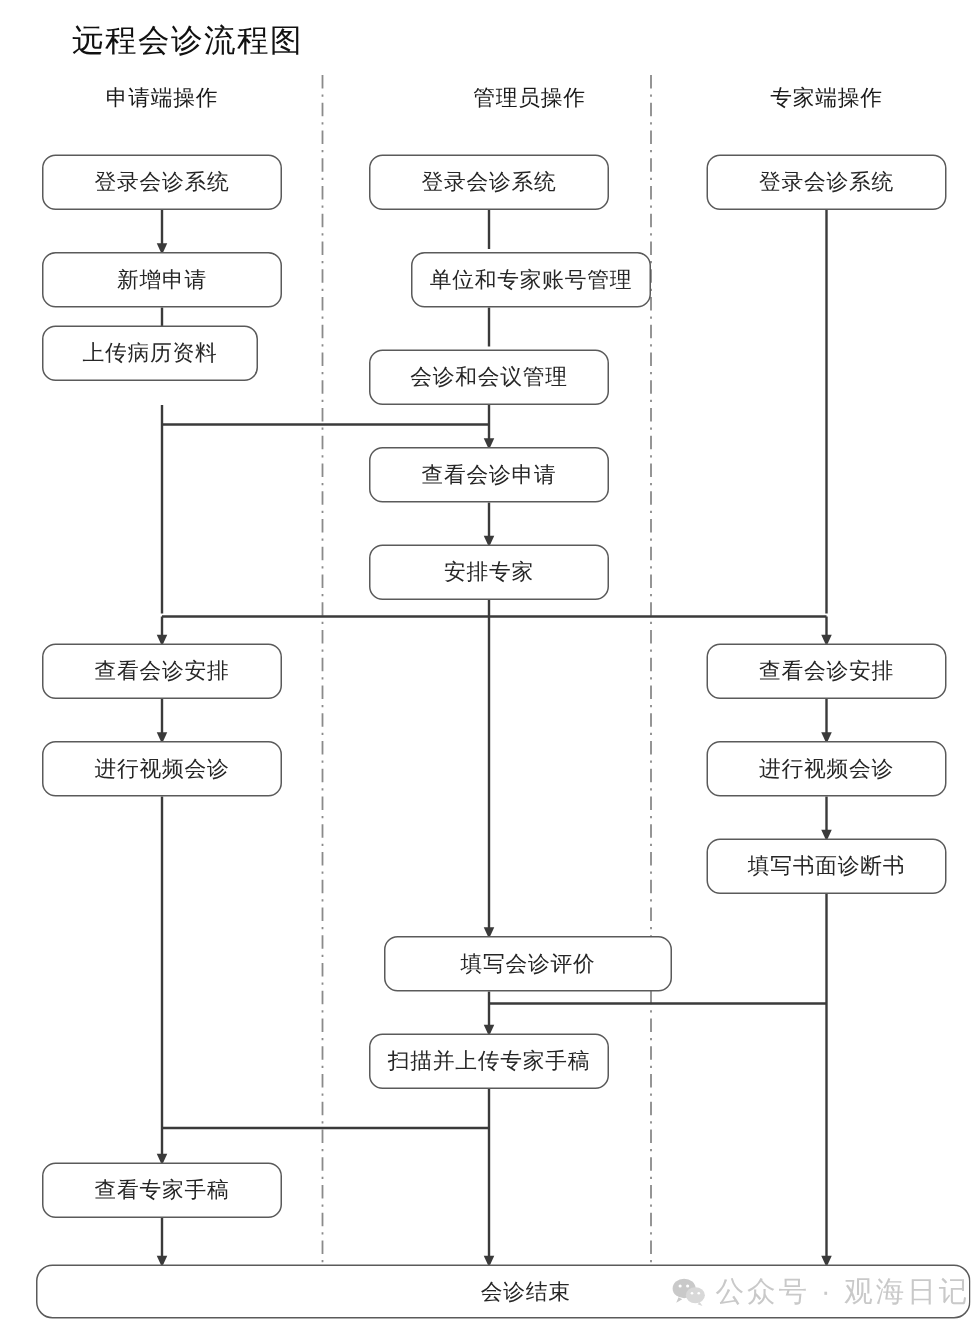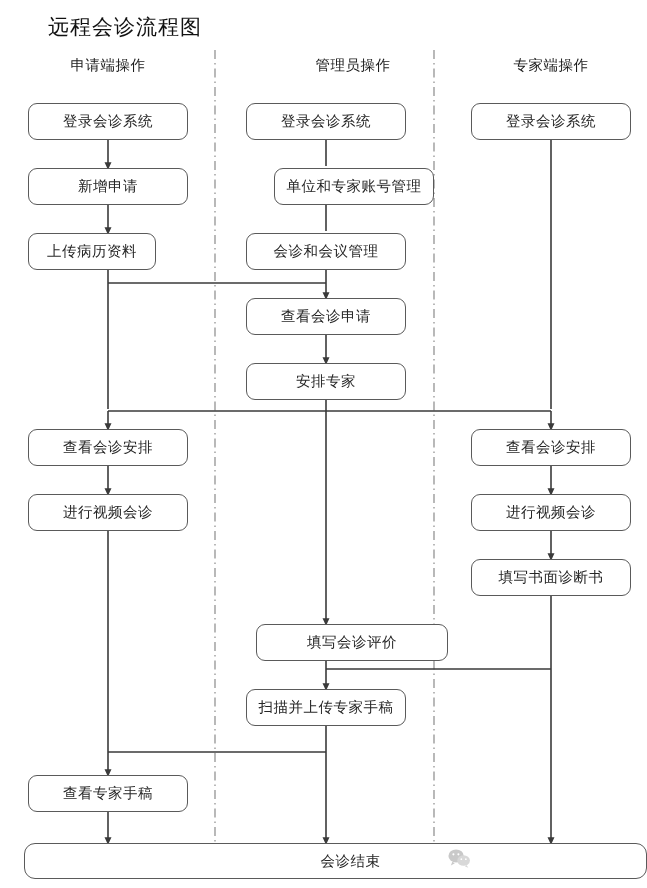--- a/index.html
+++ b/index.html
@@ -139,21 +139,21 @@
     </g>
   </svg>
 
   <div id="nodes">
       <div class="node" style="left: 28px; top: 103px; width: 160px; height: 37px;">
         <span>登录会诊系统</span>
       </div>
       <div class="node" style="left: 28px; top: 168px; width: 160px; height: 37px;">
         <span>新增申请</span>
       </div>
-      <div class="node" style="left: 28px; top: 233px; width: 128px; height: 37px;">
+      <div class="node" style="left: 28px; top: 217px; width: 144px; height: 37px;">
         <span>上传病历资料</span>
       </div>
       <div class="node" style="left: 28px; top: 429px; width: 160px; height: 37px;">
         <span>查看会诊安排</span>
       </div>
       <div class="node" style="left: 28px; top: 494px; width: 160px; height: 37px;">
         <span>进行视频会诊</span>
       </div>
       <div class="node" style="left: 28px; top: 775px; width: 160px; height: 37px;">
         <span>查看专家手稿</span>
@@ -200,15 +200,16 @@
     <svg class="wm-logo" viewBox="0 0 28 24">
       <ellipse cx="10.5" cy="9.5" rx="9.2" ry="7.8" fill="#c9c9c9"></ellipse>
       <path d="M6 16.5 L4.2 21 L9 18.2 z" fill="#c9c9c9"></path>
       <ellipse cx="19.5" cy="15" rx="7.6" ry="6.4" fill="#d8d8d8"></ellipse>
       <path d="M23 20.4 L25.2 23.6 L21.2 22.2 z" fill="#d8d8d8"></path>
       <circle cx="7.3" cy="7.6" r="1.25" fill="#ffffff"></circle>
       <circle cx="13.3" cy="7.6" r="1.25" fill="#ffffff"></circle>
       <circle cx="16.8" cy="13.4" r="1.05" fill="#ffffff"></circle>
       <circle cx="22.2" cy="13.4" r="1.05" fill="#ffffff"></circle>
     </svg>
+    <span class="wm-text">公众号 · 观海日记</span>
   </div>
 
 </div>
 
 </body></html>

